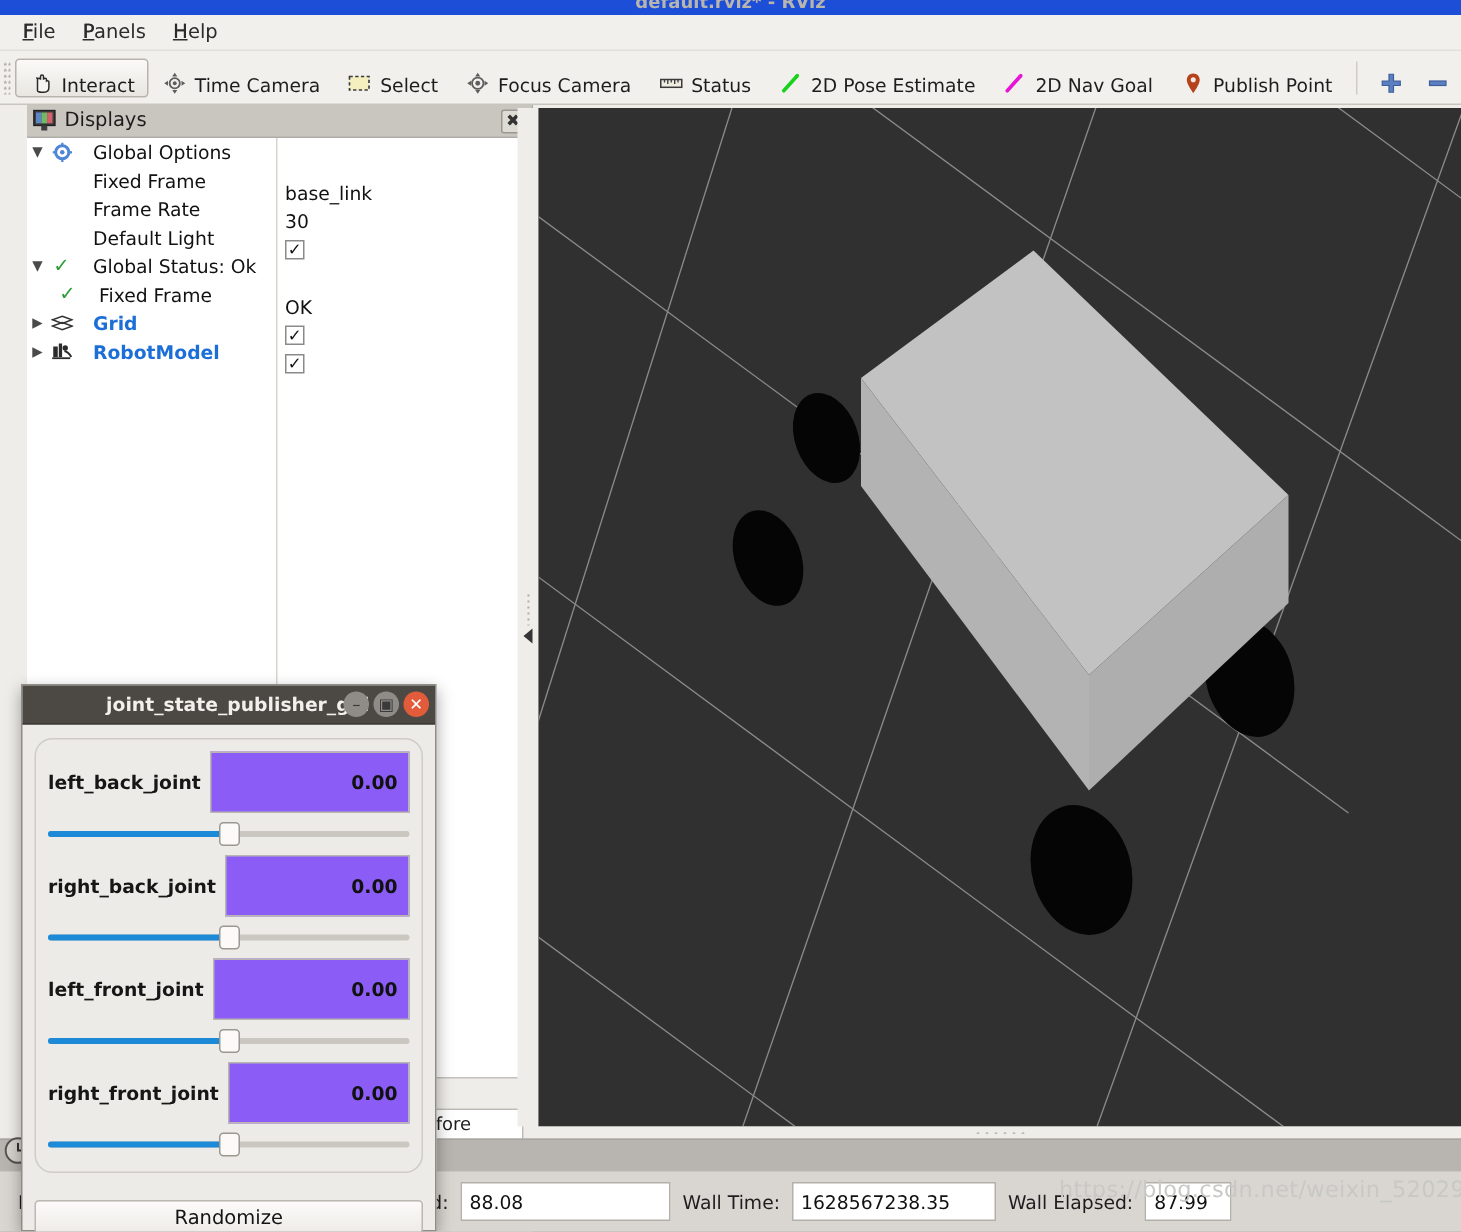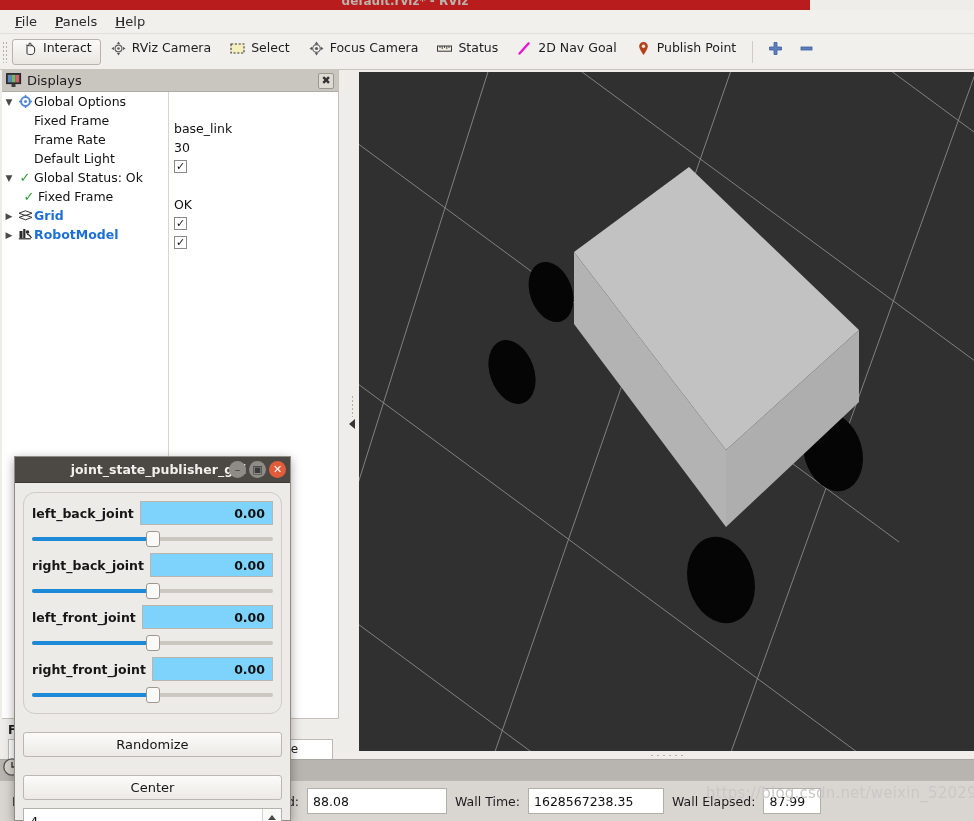--- a/index.html
+++ b/index.html
@@ -7,22 +7,22 @@
     width: 974px; height: 821px;
     font-family: "DejaVu Sans", "Liberation Sans", sans-serif;
     font-size: 12px;
     overflow: hidden;
     background: #efedea;
   }
   #app { position: relative; width: 974px; height: 821px; }
 
   
   .titlebar {
-    position: absolute; left: 0; top: 0; width: 810px; height: 10px;
-    background: #b91c1c; overflow: hidden;
+    position: absolute; left: 0; top: 0; width: 974px; height: 10px;
+    background: #1d4ed8; overflow: hidden;
   }
   .titlebar .tt {
     position: absolute; left: 0; right: 0; top: -5px;
     text-align: center; color: #b8b5ae;
     font-size: 12px; font-weight: bold; line-height: 12px;
     white-space: nowrap;
   }
 
   
   .menubar {
@@ -40,38 +40,38 @@
     position: absolute; left: 0; top: 34px; width: 974px; height: 36px;
     background: #f2f0ed; border-bottom: 1px solid #c8c5bf;
     display: flex; align-items: center; padding-left: 2px;
   }
   .tb-grip {
     width: 7px; height: 22px; margin-right: 3px;
     background-image: radial-gradient(circle, #b4b1ab 1px, transparent 1px);
     background-size: 3px 4px;
   }
   .tb-btn {
-    display: flex; align-items: flex-start; gap: 5px;
+    display: flex; align-items: flex-end; gap: 5px;
     height: 26px; padding: 0 8px; border-radius: 3px;
     border: 1px solid transparent; font-size: 12.5px; color: #1d1d1d;
     white-space: nowrap; cursor: default;
   }
   .tb-btn.active {
     border: 1px solid #b7b4ae;
     background: linear-gradient(#fbfaf8, #e9e6e1);
   }
   .tb-sep {
     width: 1px; height: 22px; background: #cfccc6; margin: 0 7px;
   }
   .tb-icon { width: 17px; height: 17px; display: block; }
   .tb-plain { padding: 0 6px; }
 
   
   .dock {
-    position: absolute; left: 2px; top: 70px; width: 337px; height: 681px;
+    position: absolute; left: 18px; top: 70px; width: 337px; height: 681px;
     background: #14532d; border-right: 1px solid #c4c1bb;
   }
   .dock-header {
     height: 22px; background: #c9c6c0;
     display: flex; align-items: center; padding: 0 4px;
     border-bottom: 1px solid #b0ada7;
   }
   .dock-title { font-size: 13px; color: #1c1c1c; margin-left: 5px; }
   .dock-close {
     margin-left: auto; width: 16px; height: 16px;
@@ -86,21 +86,21 @@
   .tree-splitline {
     position: absolute; left: 166px; top: 0; bottom: 0; width: 1px;
     background: #d8d5d0;
   }
   .trow {
     position: relative; height: 19px; display: flex; align-items: center;
     font-size: 12.5px; color: #111; cursor: default;
   }
   .tw-arrow { width: 14px; text-align: center; color: #4a4a4a; font-size: 9px; }
   .tw-ico { width: 18px; display: flex; justify-content: center; align-items: center; }
-  .tw-label { flex: 0 0 auto; }
+  .tw-label { flex: 0 0 auto; margin-left: 12px; }
   .tw-label.link { color: #1d6fd8; font-weight: bold; }
   .tw-val {
     position: absolute; left: 172px; display: flex; align-items: center; gap: 5px; margin-top: 16px;
   }
   .indent1 { padding-left: 32px; }
   .colorchip {
     width: 12px; height: 12px; background: #303030; border: 1px solid #555;
     display: inline-block;
   }
   .cbox {
@@ -224,21 +224,21 @@
   .jsp-group {
     border: 1px solid #cfccc6; border-radius: 12px; padding: 8px 8px 4px 8px;
     background: #ecebe7;
   }
   .joint-row { margin-bottom: 2px; }
   .joint-line { display: flex; align-items: center; gap: 6px; }
   .joint-name {
     font-size: 12.5px; font-weight: bold; color: #161616; white-space: nowrap;
   }
   .joint-value {
-    flex: 1; height: 24px; background: #7dd3fc; border: 1px solid #b9b6b0;
+    flex: 1; height: 41px; background: #8b5cf6; border: 1px solid #b9b6b0;
     display: flex; align-items: center; justify-content: flex-end;
     padding-right: 7px; font-size: 12.5px; font-weight: bold; color: #111;
   }
   .slider {
     position: relative; height: 20px; margin-top: 4px; margin-bottom: 4px;
   }
   .slider .groove {
     position: absolute; left: 0; right: 0; top: 8px; height: 4px;
     background: #cac7c1; border-radius: 2px;
   }
@@ -298,21 +298,21 @@
       </svg>
       <span>Interact</span>
     </div>
 
     <div class="tb-btn">
       <svg class="tb-icon" viewBox="0 0 17 17">
         <path d="M8.5 1.5 L10.2 4 H6.8 Z M8.5 15.5 L6.8 13 h3.4 Z M1.5 8.5 L4 6.8 v3.4 Z M15.5 8.5 L13 10.2 V6.8 Z" fill="#5d5d5d"></path>
         <circle cx="8.5" cy="8.5" r="3.4" fill="none" stroke="#5d5d5d" stroke-width="1.2"></circle>
         <circle cx="8.5" cy="8.5" r="1.3" fill="#5d5d5d"></circle>
       </svg>
-      <span>RViz Camera</span>
+      <span>Time Camera</span>
     </div>
 
     <div class="tb-btn">
       <svg class="tb-icon" viewBox="0 0 17 17">
         <rect x="2" y="4" width="13" height="9" fill="#f5efc0" stroke="#3a3a3a" stroke-width="1.1" stroke-dasharray="2.2 1.6"></rect>
       </svg>
       <span>Select</span>
     </div>
 
     <div class="tb-btn">
@@ -325,20 +325,27 @@
     </div>
 
     <div class="tb-btn">
       <svg class="tb-icon" viewBox="0 0 17 17">
         <rect x="1.5" y="6" width="14" height="5.2" fill="#efece2" stroke="#3a3a3a" stroke-width="1"></rect>
         <path d="M4 6 v2 M6.2 6 v3 M8.5 6 v2 M10.8 6 v3 M13 6 v2" stroke="#3a3a3a" stroke-width="0.9"></path>
       </svg>
       <span>Status</span>
     </div>
 
+    <div class="tb-btn">
+      <svg class="tb-icon" viewBox="0 0 17 17">
+        <path d="M3.5 13.5 L12.5 3.5" stroke="#18d21c" stroke-width="2.4" stroke-linecap="round"></path>
+        <path d="M13.5 2.5 L10.8 3.3 L12.7 5.2 Z" fill="#18d21c"></path>
+      </svg>
+      <span>2D Pose Estimate</span>
+    </div>
 
     <div class="tb-btn">
       <svg class="tb-icon" viewBox="0 0 17 17">
         <path d="M3.5 13.5 L12.5 3.5" stroke="#e716d6" stroke-width="2.4" stroke-linecap="round"></path>
         <path d="M13.5 2.5 L10.8 3.3 L12.7 5.2 Z" fill="#e716d6"></path>
       </svg>
       <span>2D Nav Goal</span>
     </div>
 
     <div class="tb-btn">

